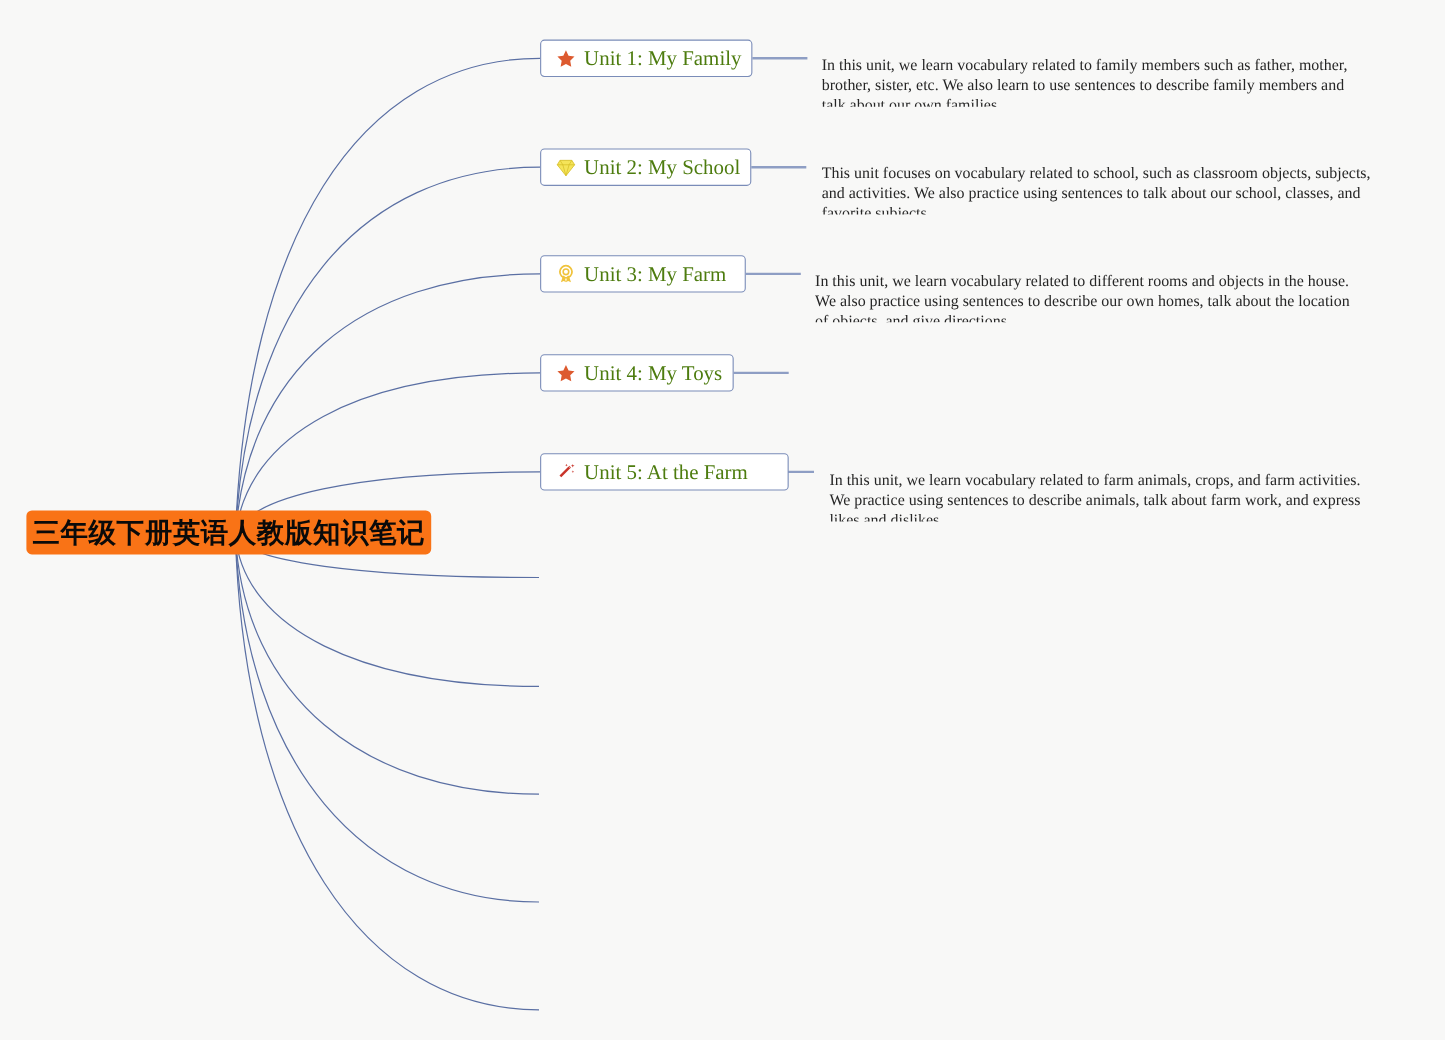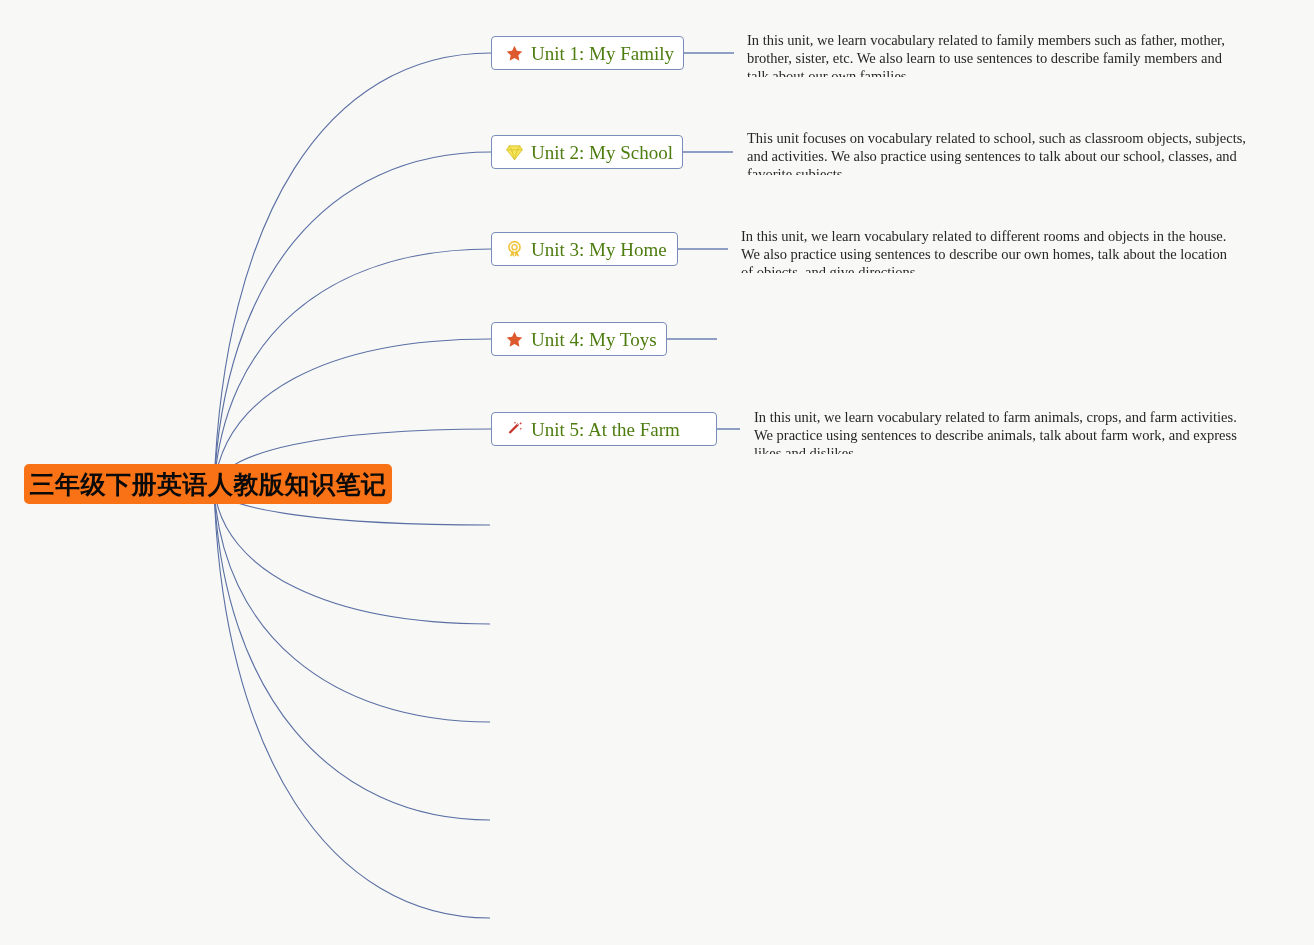--- a/index.html
+++ b/index.html
@@ -82,20 +82,21 @@
     line-height: 1;
   }
 
   
   .desc-block {
     position: absolute;
     font-size: 14.5px;
     line-height: 18px;
     color: #262626;
     overflow: hidden;
+    margin-top: 20px;
   }
   .desc-text {
     display: block;
   }
 </style>
 </head>
 <body>
 
 <div id="canvas">
 
@@ -144,21 +145,21 @@
 
   <div class="unit-node" style="left:491px; top:232px; width:187px;">
     <span class="unit-icon">
       <svg viewBox="0 0 24 24" width="19" height="19">
         <path d="M8.6 13.5L6.2 21l3.3-1.6 2.5 1.6-1.7-7.5z" fill="#f0c33c"></path>
         <path d="M15.4 13.5L17.8 21l-3.3-1.6-2.5 1.6 1.7-7.5z" fill="#f0c33c"></path>
         <circle cx="12" cy="9" r="7" fill="none" stroke="#f0c33c" stroke-width="2"></circle>
         <circle cx="12" cy="9" r="3.2" fill="none" stroke="#f0c33c" stroke-width="1.8"></circle>
       </svg>
     </span>
-    <span class="unit-label">Unit 3: My Home</span>
+    <span class="unit-label">Unit 3: My Farm</span>
   </div>
 
   <div class="unit-node" style="left:491px; top:322px; width:176px;">
     <span class="unit-icon">
       <svg viewBox="0 0 24 24" width="19" height="19">
         <path d="M12 2.2l3.0 6.3 6.8 0.9-4.9 4.8 1.2 6.9L12 17.8 5.9 21.1l1.2-6.9L2.2 9.4l6.8-0.9z" fill="#dd5a2f"></path>
       </svg>
     </span>
     <span class="unit-label">Unit 4: My Toys</span>
   </div>

